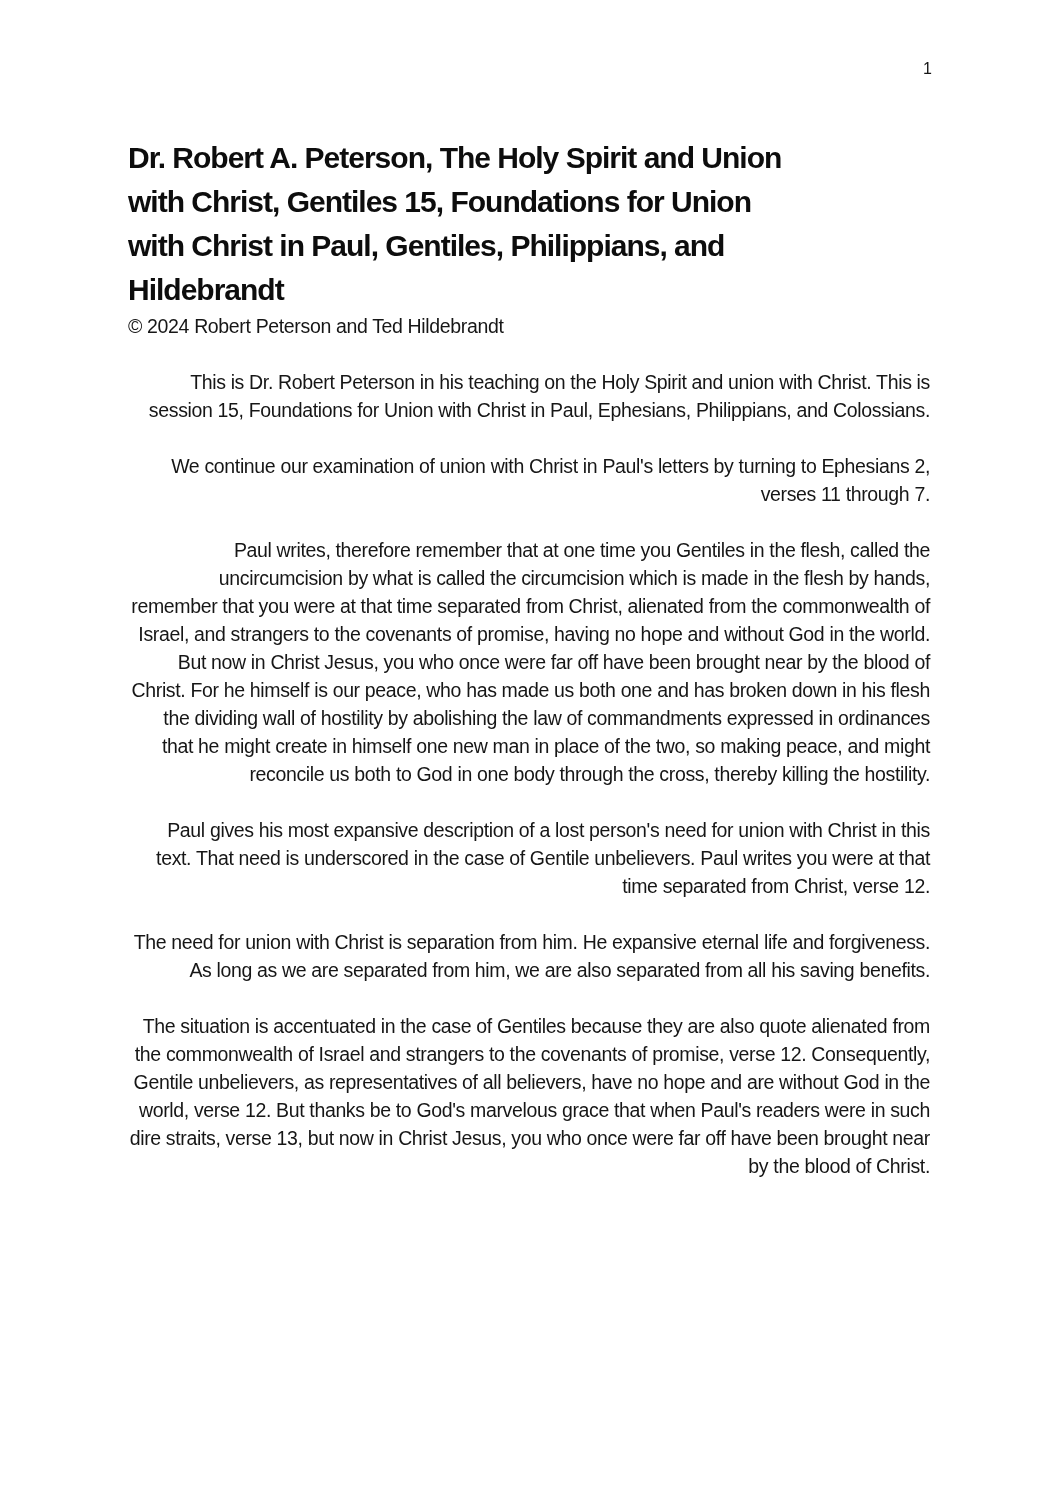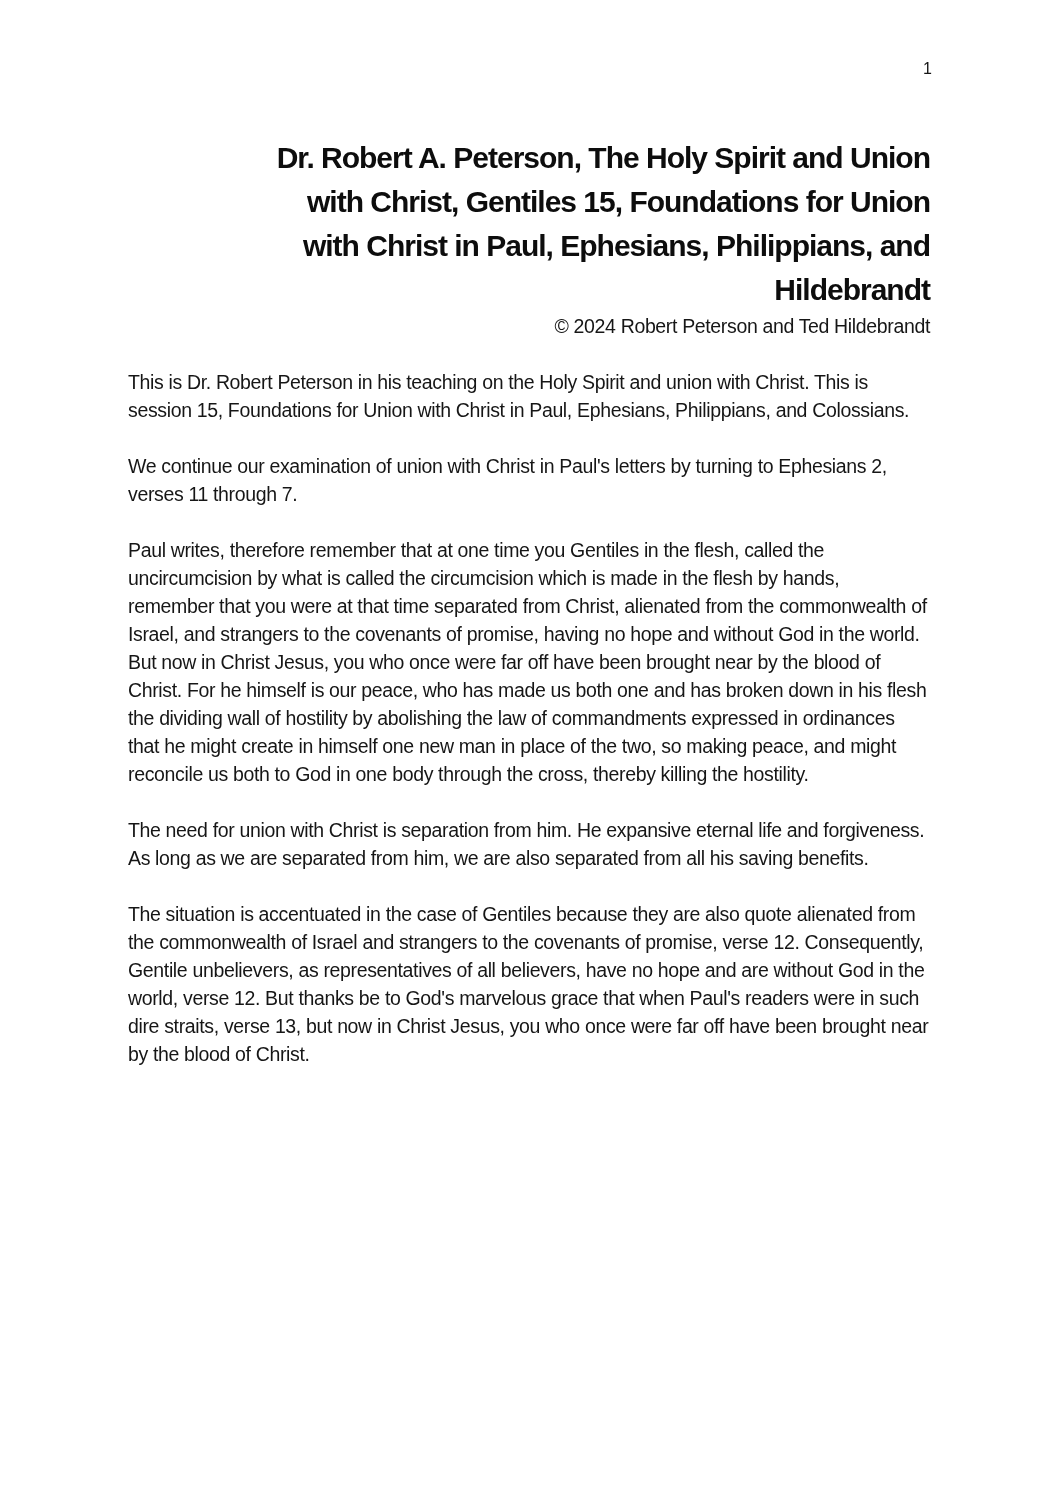--- a/index.html
+++ b/index.html
@@ -22,63 +22,64 @@
   .page-number {
     position: absolute;
     top: 60px;
     right: 126px;
     font-size: 16px;
     line-height: 18px;
     color: #161616;
   }
   .doc-title {
     margin: 74px 0 0 0;
-    text-align: right;
+    text-align: left;
     font-weight: bold;
     font-size: 30px;
     line-height: 44px;
     letter-spacing: -1px;
     color: #0d0d0d;
   }
   .doc-title .title-line {
     display: block;
     white-space: nowrap;
   }
   .copyright {
     margin: 0 0 28px 0;
-    text-align: right;
+    text-align: left;
     font-size: 19.5px;
     line-height: 28px;
     letter-spacing: -0.35px;
   }
   .doc-body p {
     margin: 0 0 28px 0;
     font-size: 19.5px;
     line-height: 28px;
     letter-spacing: -0.35px;
-    text-align: left;
+    text-align: right;
   }
 </style>
 </head>
 <body>
 
 <div class="page">
 
   <div class="page-number">1</div>
 
   <h1 class="doc-title">
     <span class="title-line">Dr. Robert A. Peterson, The Holy Spirit and Union</span>
     <span class="title-line">with Christ, Gentiles 15, Foundations for Union</span>
-    <span class="title-line">with Christ in Paul, Ephesians, Philippians, and</span>
+    <span class="title-line">with Christ in Paul, Gentiles, Philippians, and</span>
     <span class="title-line">Hildebrandt</span>
   </h1>
 
   <div class="copyright">© 2024 Robert Peterson and Ted Hildebrandt</div>
 
   <div class="doc-body">
     <p>This is Dr. Robert Peterson in his teaching on the Holy Spirit and union with Christ. This is session 15, Foundations for Union with Christ in Paul, Ephesians, Philippians, and Colossians.</p>
     <p>We continue our examination of union with Christ in Paul's letters by turning to Ephesians 2, verses 11 through 7.</p>
     <p>Paul writes, therefore remember that at one time you Gentiles in the flesh, called the uncircumcision by what is called the circumcision which is made in the flesh by hands, remember that you were at that time separated from Christ, alienated from the commonwealth of Israel, and strangers to the covenants of promise, having no hope and without God in the world. But now in Christ Jesus, you who once were far off have been brought near by the blood of Christ. For he himself is our peace, who has made us both one and has broken down in his flesh the dividing wall of hostility by abolishing the law of commandments expressed in ordinances that he might create in himself one new man in place of the two, so making peace, and might reconcile us both to God in one body through the cross, thereby killing the hostility.</p>
+    <p>Paul gives his most expansive description of a lost person's need for union with Christ in this text. That need is underscored in the case of Gentile unbelievers. Paul writes you were at that time separated from Christ, verse 12.</p>
     <p>The need for union with Christ is separation from him. He expansive eternal life and forgiveness. As long as we are separated from him, we are also separated from all his saving benefits.</p>
     <p>The situation is accentuated in the case of Gentiles because they are also quote alienated from the commonwealth of Israel and strangers to the covenants of promise, verse 12. Consequently, Gentile unbelievers, as representatives of all believers, have no hope and are without God in the world, verse 12. But thanks be to God's marvelous grace that when Paul's readers were in such dire straits, verse 13, but now in Christ Jesus, you who once were far off have been brought near by the blood of Christ.</p>
   </div>
 
 </div>
 
 </body></html>

